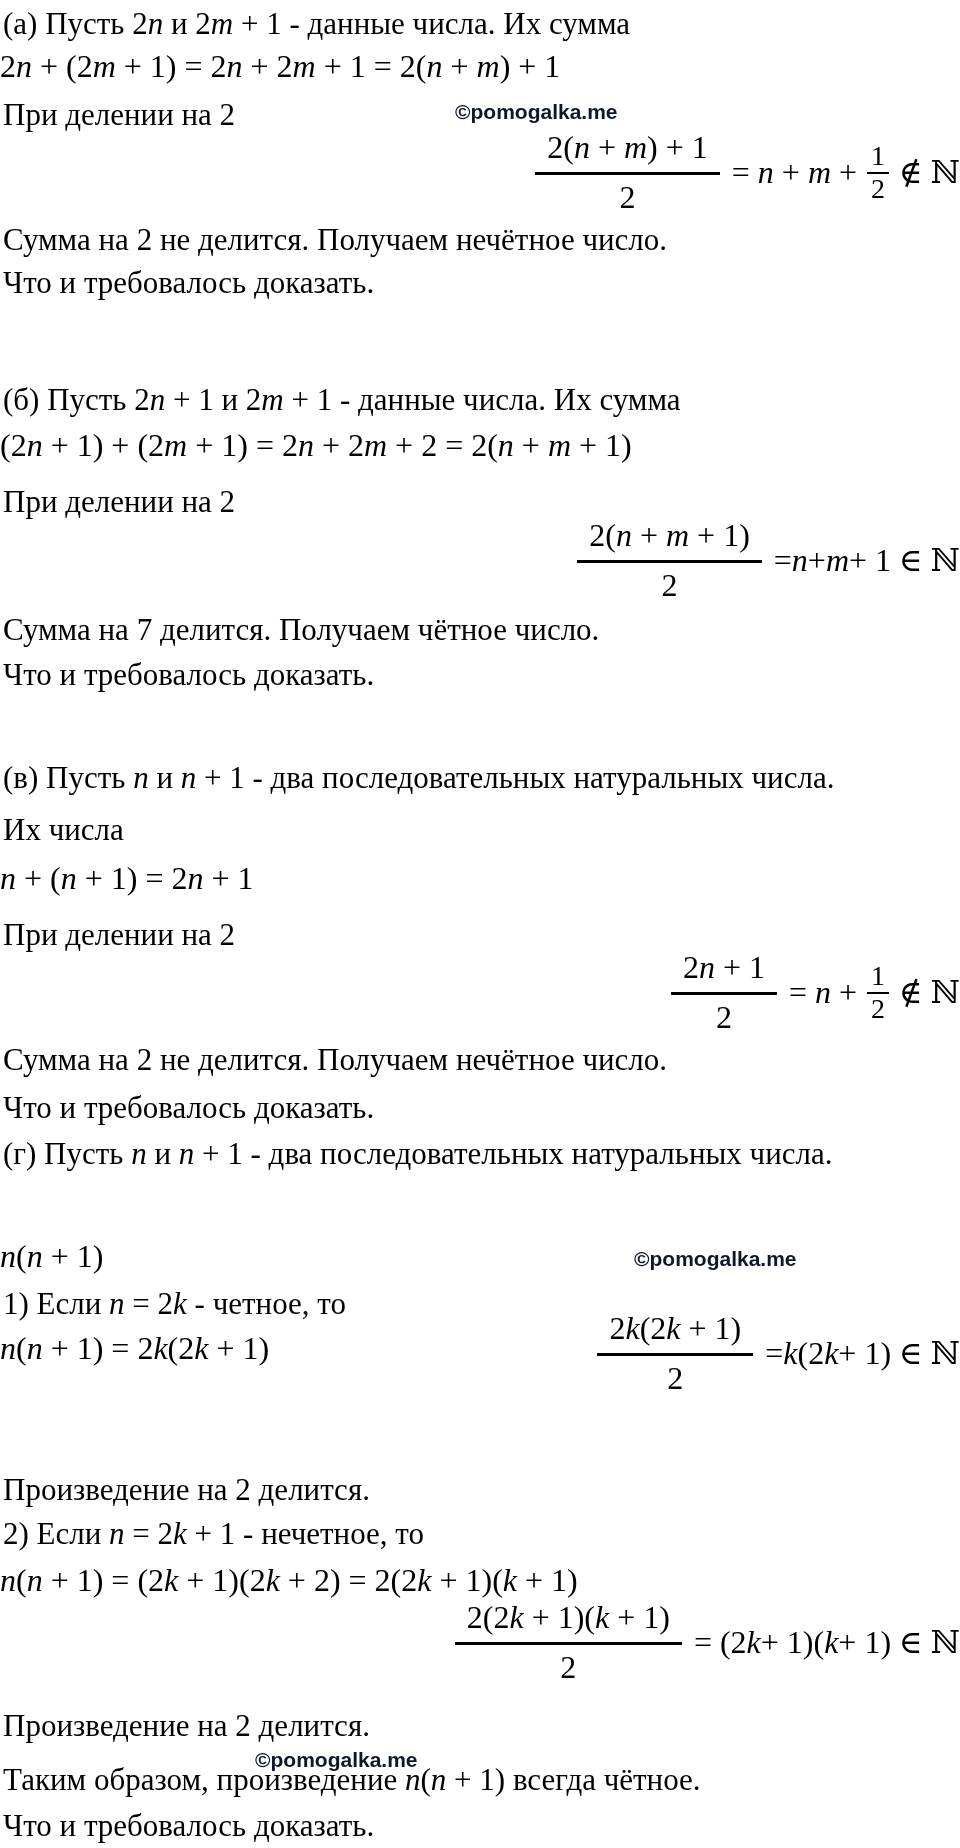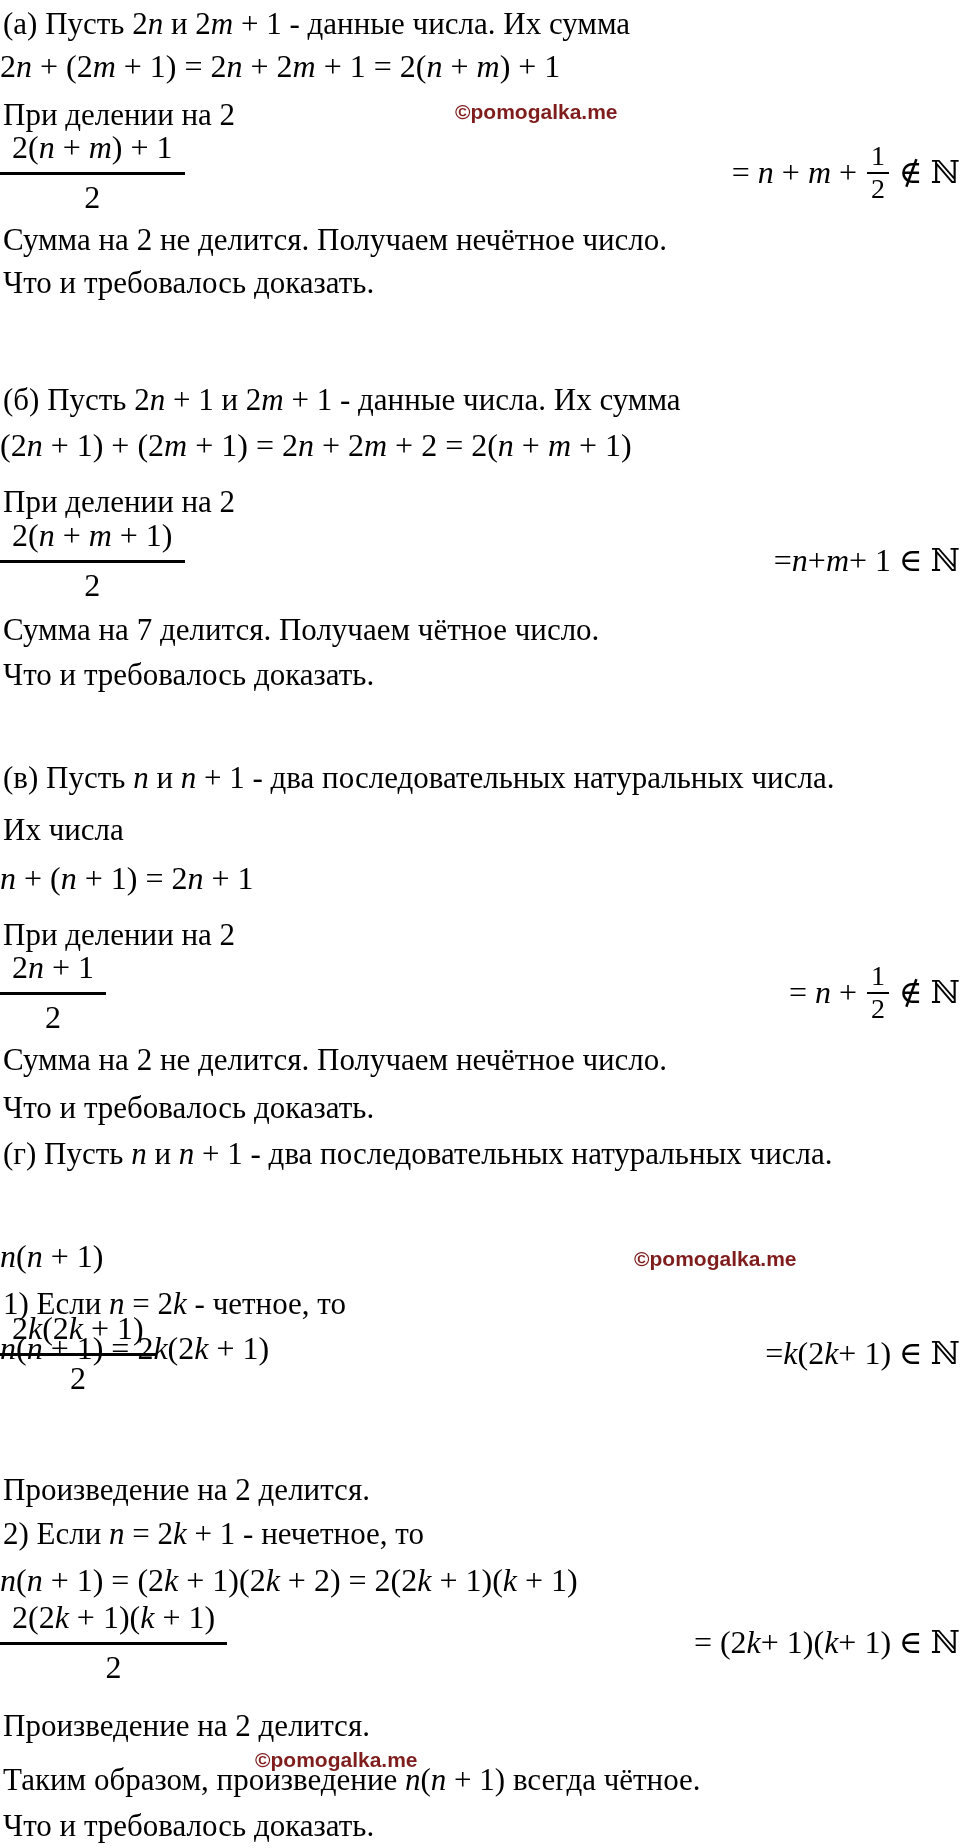--- a/index.html
+++ b/index.html
@@ -4,31 +4,31 @@
 <style>
   html,body{margin:0;padding:0;background:#ffffff;}
   .page{
     position:relative;width:960px;height:1848px;background:#ffffff;color:#000000;
     font-family:"Liberation Serif","DejaVu Serif","DejaVu Sans",serif;
     overflow:hidden;
     border-radius:22px;
   }
   .t{position:absolute;left:3px;font-size:31px;line-height:1.15;white-space:nowrap;}
   .eq{position:absolute;left:0;width:100%;text-align:left;font-size:32px;line-height:1.15;white-space:nowrap;}
-  .fr{position:absolute;left:0;width:100%;display:flex;justify-content:space-between;align-items:center;font-size:32px;line-height:1.1;}
+  .fr{position:absolute;left:0;width:100%;display:flex;justify-content:flex-end;align-items:center;font-size:32px;line-height:1.1;}
   .frac{display:inline-flex;flex-direction:column;align-items:center;margin-right:12px;}
   .frac .num{padding:0 12px 7px 12px;}
   .frac .den{border-top:3px solid #000;align-self:stretch;text-align:center;padding-top:5px;}
   .sfrac{display:inline-flex;flex-direction:column;align-items:center;font-size:28px;line-height:1.02;margin:0 10px;vertical-align:middle;}
   .sfrac .den{border-top:2px solid #000;align-self:stretch;text-align:center;padding:1px 4px 0 4px;}
   .sfrac .num{padding:0 4px 2px 4px;}
   .rhs{white-space:nowrap;display:inline-flex;align-items:center;}
   .wm{
     position:absolute;font-family:"Liberation Sans","DejaVu Sans",sans-serif;
-    font-weight:700;font-size:21px;color:#7f1d1d;white-space:nowrap;letter-spacing:0;
+    font-weight:700;font-size:21px;color:#0f172a;white-space:nowrap;letter-spacing:0;
   }
   i{font-style:italic;}
 </style>
 </head>
 <body>
 
 <div class="page">
 
   <div class="t" style="top:6px">(а) Пусть 2<i>n</i> и 2<i>m</i> + 1 - данные числа. Их сумма</div>
   <div class="eq" style="top:48px">2<i>n</i> + (2<i>m</i> + 1) = 2<i>n</i> + 2<i>m</i> + 1 = 2(<i>n</i> + <i>m</i>) + 1</div>

